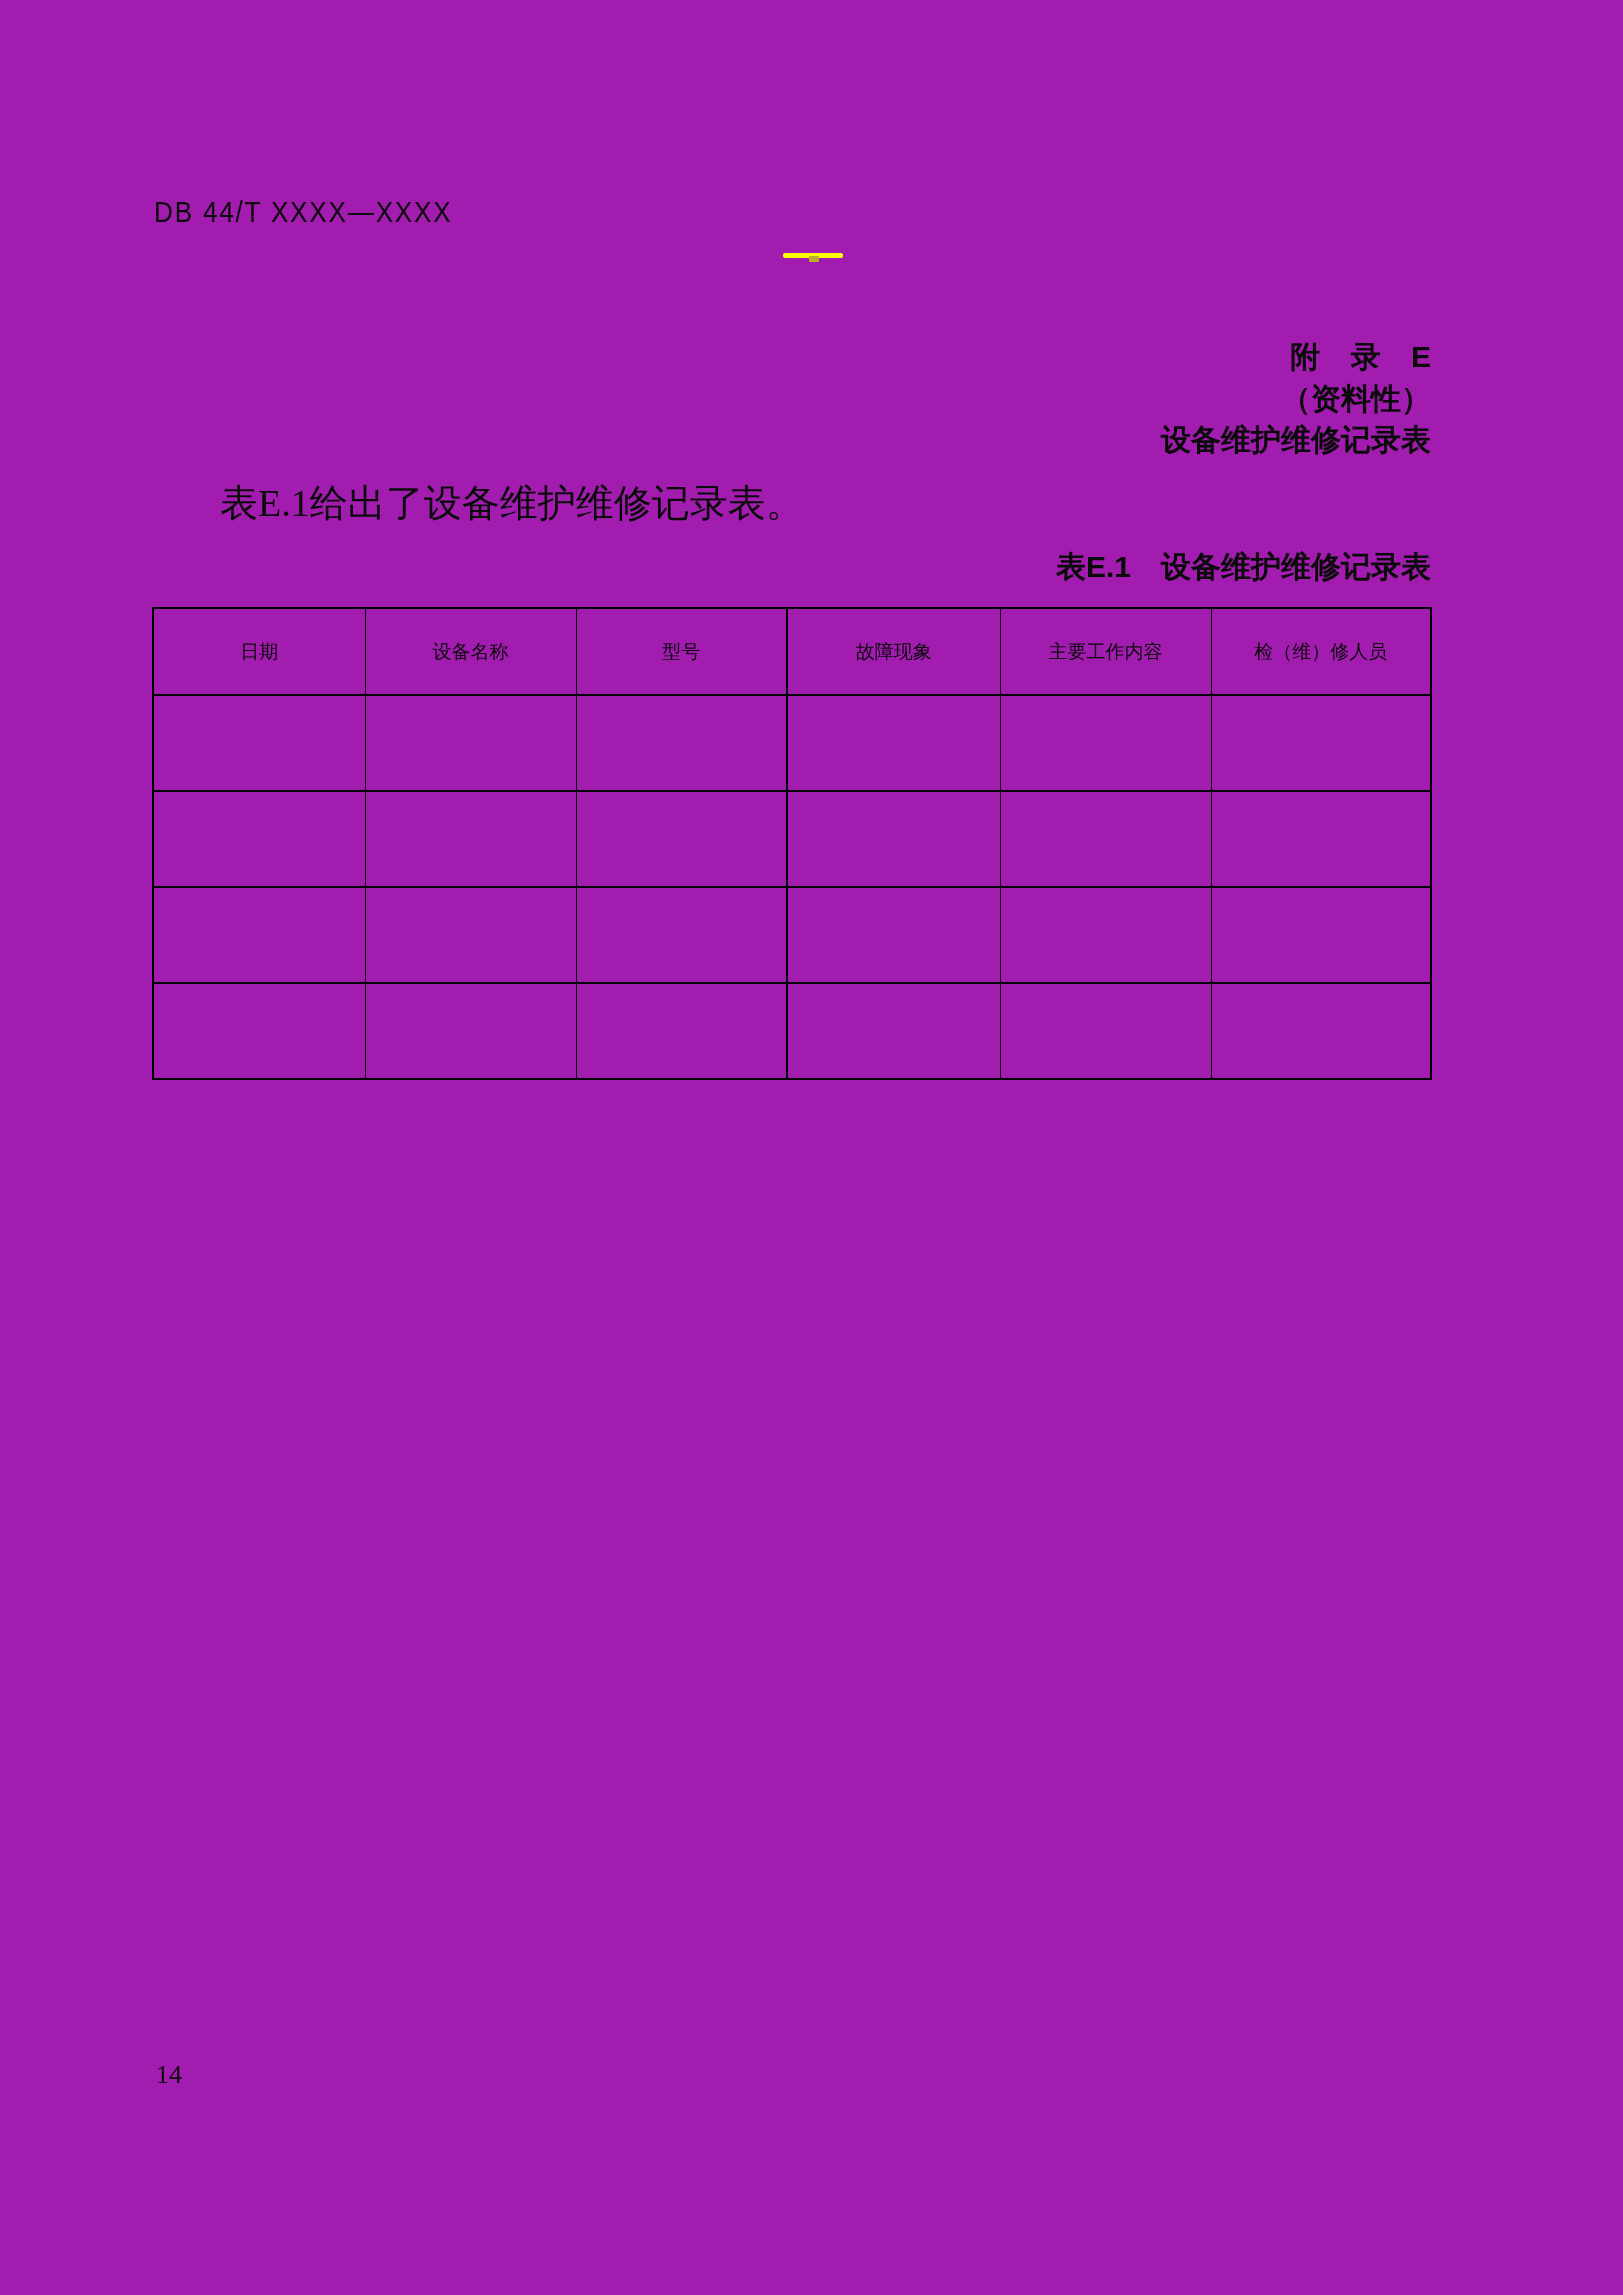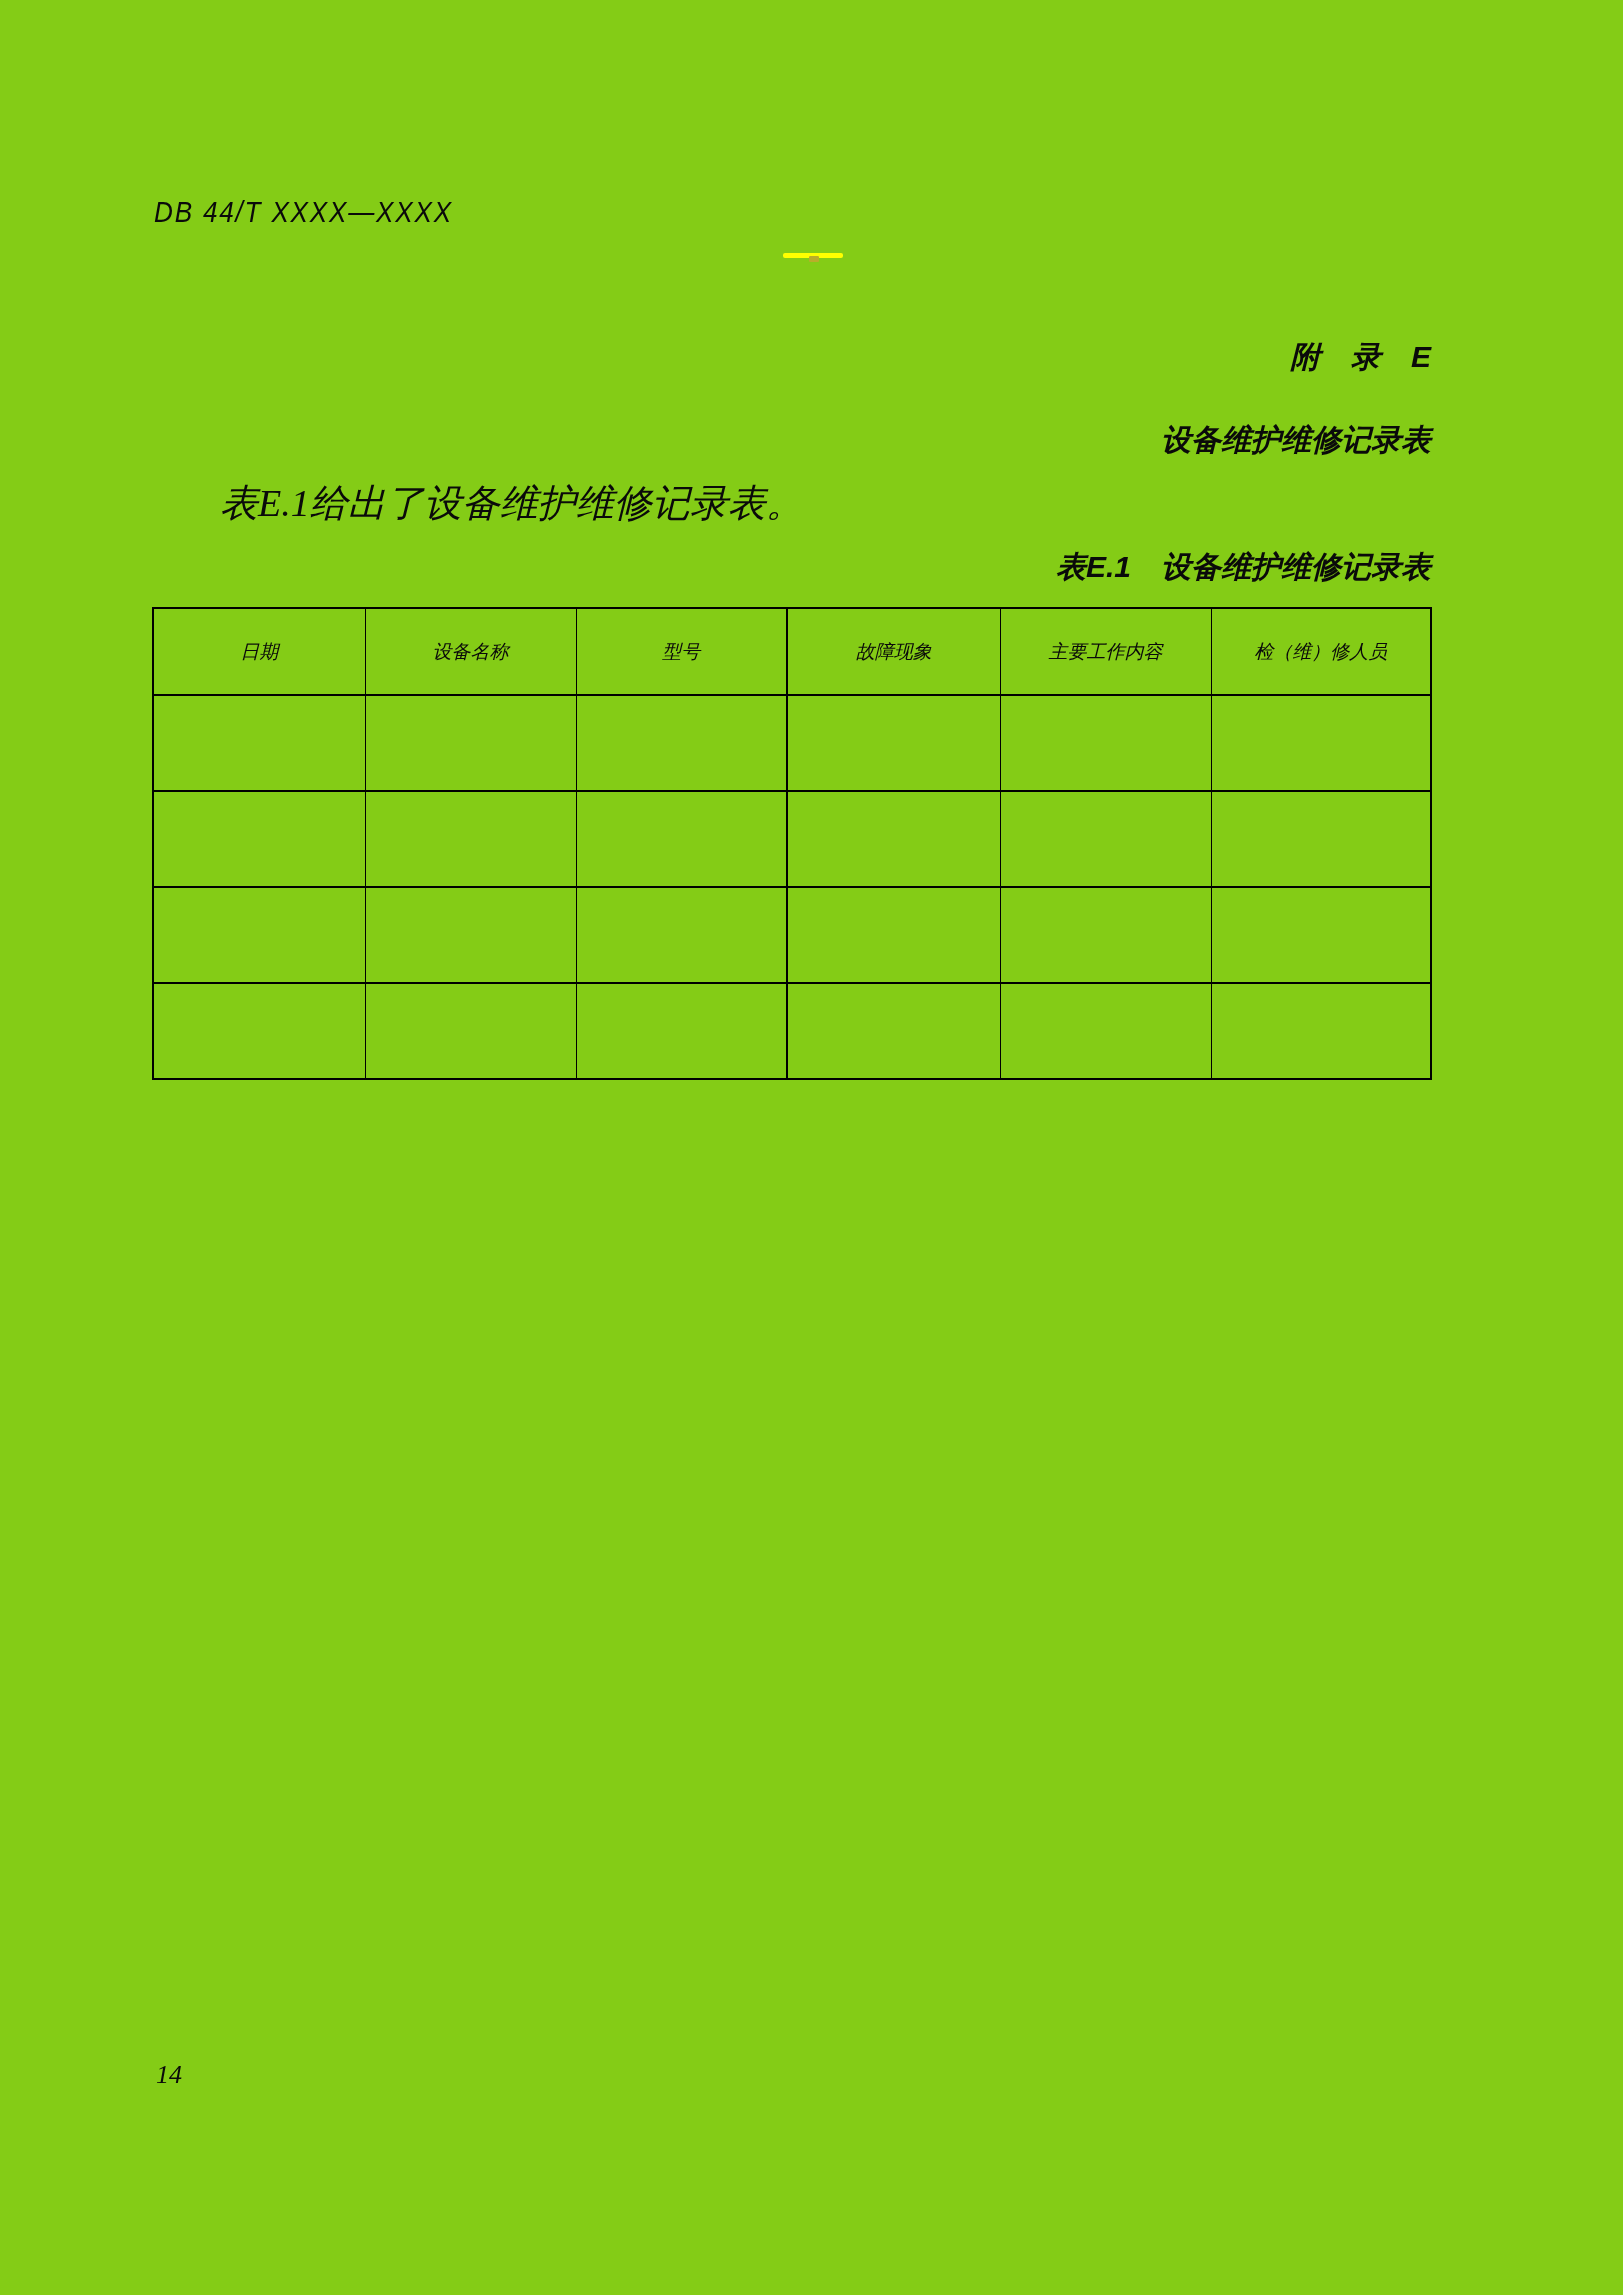--- a/index.html
+++ b/index.html
@@ -5,25 +5,24 @@
 <style>
   html, body {
     margin: 0;
     padding: 0;
     background: #ffffff;
   }
   .page {
     position: relative;
     width: 1623px;
     height: 2295px;
-    background: #84cc16;
+    background: #a21caf;
     overflow: hidden;
     font-family: "Liberation Serif", "DejaVu Serif", serif;
     color: #000000;
-    font-style: italic;
   }
 
   
   .doc-number {
     position: absolute;
     left: 154px;
     top: 196px;
     font-family: "Liberation Sans", "DejaVu Sans", sans-serif;
     font-size: 29px;
     letter-spacing: 2px;
@@ -134,20 +133,21 @@
 
 <div class="page">
 
   <div class="doc-number">DB 44/T XXXX—XXXX</div>
 
   <div class="highlight-line"></div>
   <div class="highlight-blob"></div>
 
   <div class="center-line appendix-label">附 录 E</div>
 
+  <div class="center-line appendix-classification">（资料性）</div>
 
   <div class="center-line appendix-subject">设备维护维修记录表</div>
 
   <div class="intro">表E.1给出了设备维护维修记录表。</div>
 
   <div class="center-line table-caption">表E.1　设备维护维修记录表</div>
 
   <table class="record-table">
     <colgroup>
       <col style="width:212px">

